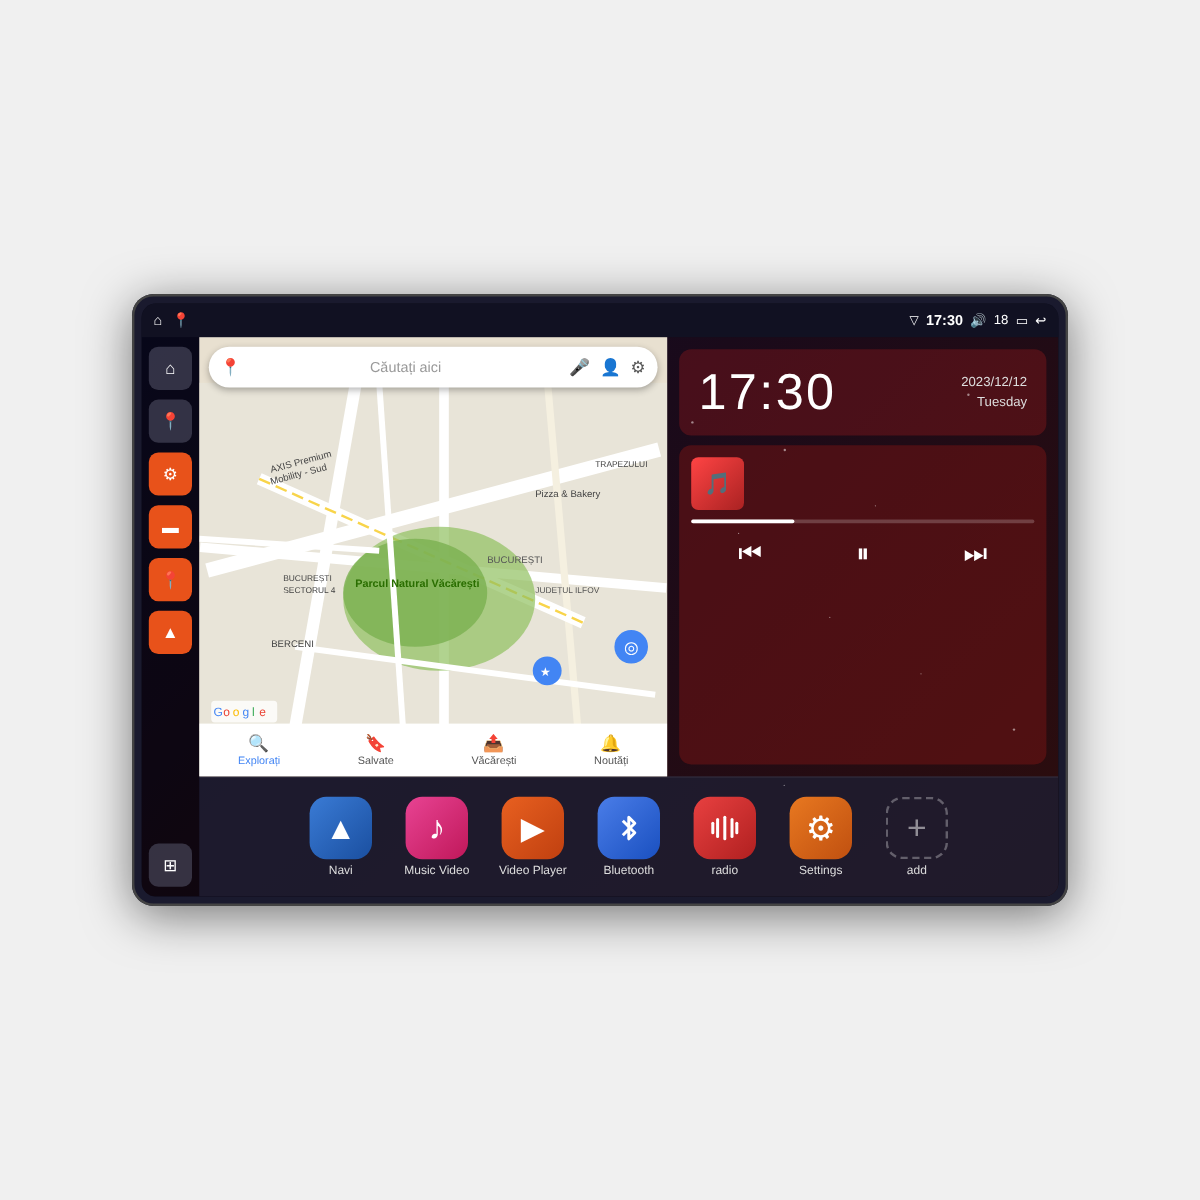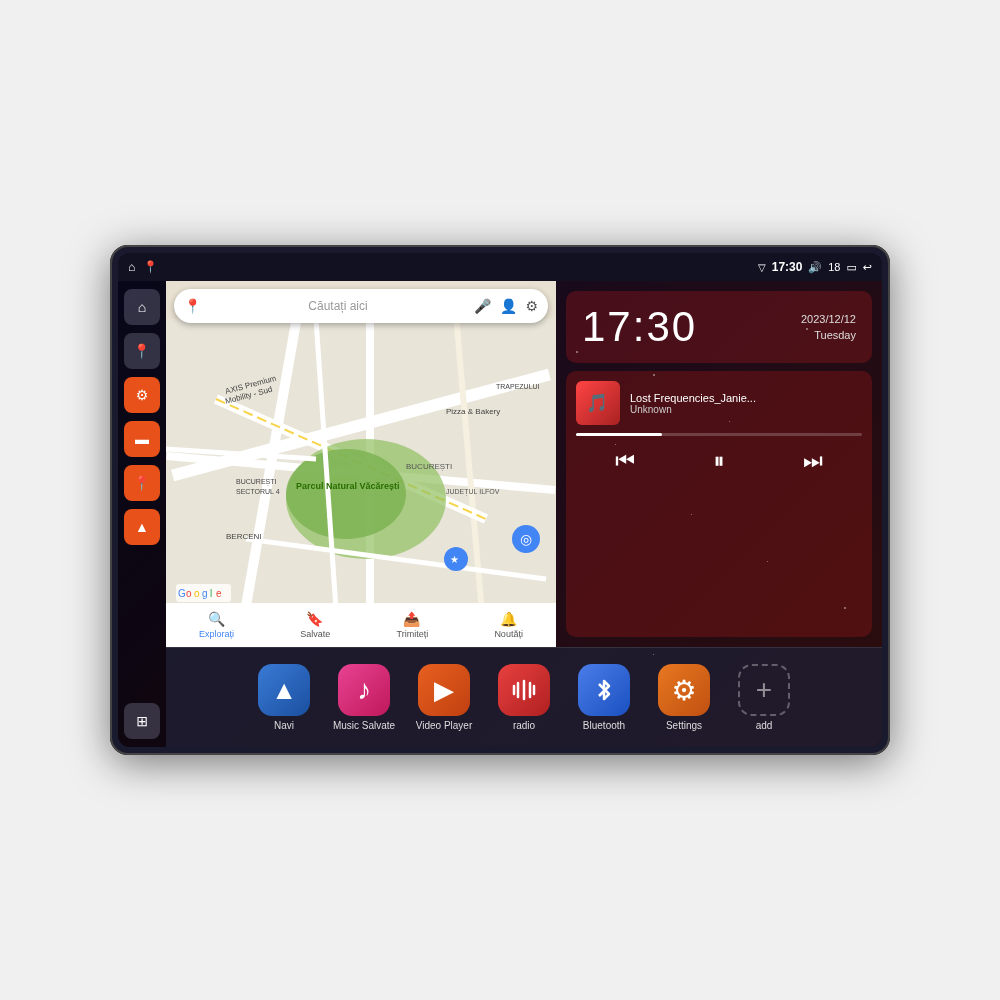--- a/index.html
+++ b/index.html
@@ -473,21 +473,21 @@
               <div class="map-bottom-item active">
                 <span style="font-size:14px;">🔍</span>
                 <span style="font-size:9px;color:#4285f4;">Explorați</span>
               </div>
               <div class="map-bottom-item">
                 <span style="font-size:14px;">🔖</span>
                 <span style="font-size:9px;">Salvate</span>
               </div>
               <div class="map-bottom-item">
                 <span style="font-size:14px;">📤</span>
-                <span style="font-size:9px;">Trimiteți</span>
+                <span style="font-size:9px;">Văcărești</span>
               </div>
               <div class="map-bottom-item">
                 <span style="font-size:14px;">🔔</span>
                 <span style="font-size:9px;">Noutăți</span>
               </div>
             </div>
           </div>
 
           <div class="right-panel">
 
@@ -497,24 +497,20 @@
                 <div>2023/12/12</div>
                 <div>Tuesday</div>
               </div>
             </div>
 
             <div class="music-widget">
               <div class="music-info">
                 <div class="music-album-art">
                   <span style="font-size:18px;">🎵</span>
                 </div>
-                <div class="music-track-info">
-                  <div class="music-title">Lost Frequencies_Janie...</div>
-                  <div class="music-artist">Unknown</div>
-                </div>
               </div>
               <div class="music-progress">
                 <div class="music-progress-fill"></div>
               </div>
               <div class="music-controls">
                 <span class="music-ctrl-btn">⏮</span>
                 <span class="music-ctrl-btn">⏸</span>
                 <span class="music-ctrl-btn">⏭</span>
               </div>
             </div>
@@ -526,50 +522,50 @@
           <div class="app-item">
             <div class="app-icon icon-navi">
               <span style="color:#fff;">▲</span>
             </div>
             <span class="app-label">Navi</span>
           </div>
           <div class="app-item">
             <div class="app-icon icon-music">
               <span style="color:#fff;font-size:28px;">♪</span>
             </div>
-            <span class="app-label">Music Salvate</span>
+            <span class="app-label">Music Video</span>
           </div>
           <div class="app-item">
             <div class="app-icon icon-video">
               <span style="color:#fff;">▶</span>
             </div>
             <span class="app-label">Video Player</span>
+          </div>
+          <div class="app-item">
+            <div class="app-icon icon-bluetooth">
+              <svg width="28" height="28" viewBox="0 0 28 28">
+                <polyline points="9,8 19,18 14,23 14,5 19,10 9,20" stroke="#fff" stroke-width="2.5" fill="none" stroke-linejoin="round"></polyline>
+              </svg>
+            </div>
+            <span class="app-label">Bluetooth</span>
           </div>
           <div class="app-item">
             <div class="app-icon icon-radio">
               <svg width="28" height="28" viewBox="0 0 28 28">
                 <line x1="14" y1="14" x2="14" y2="14" stroke="#fff" stroke-width="2"></line>
                 <line x1="4" y1="10" x2="4" y2="18" stroke="#fff" stroke-width="2.5" stroke-linecap="round"></line>
                 <line x1="8" y1="7" x2="8" y2="21" stroke="#fff" stroke-width="2.5" stroke-linecap="round"></line>
                 <line x1="14" y1="5" x2="14" y2="23" stroke="#fff" stroke-width="2.5" stroke-linecap="round"></line>
                 <line x1="20" y1="7" x2="20" y2="21" stroke="#fff" stroke-width="2.5" stroke-linecap="round"></line>
                 <line x1="24" y1="10" x2="24" y2="18" stroke="#fff" stroke-width="2.5" stroke-linecap="round"></line>
               </svg>
             </div>
             <span class="app-label">radio</span>
           </div>
           <div class="app-item">
-            <div class="app-icon icon-bluetooth">
-              <svg width="28" height="28" viewBox="0 0 28 28">
-                <polyline points="9,8 19,18 14,23 14,5 19,10 9,20" stroke="#fff" stroke-width="2.5" fill="none" stroke-linejoin="round"></polyline>
-              </svg>
-            </div>
-            <span class="app-label">Bluetooth</span>
-          </div>
-          <div class="app-item">
             <div class="app-icon icon-settings">
               <span style="color:#fff;font-size:28px;">⚙</span>
             </div>
             <span class="app-label">Settings</span>
           </div>
           <div class="app-item">
             <div class="app-icon icon-add">
               <span style="color:rgba(255,255,255,0.5);font-size:28px;">+</span>
             </div>
             <span class="app-label">add</span>

